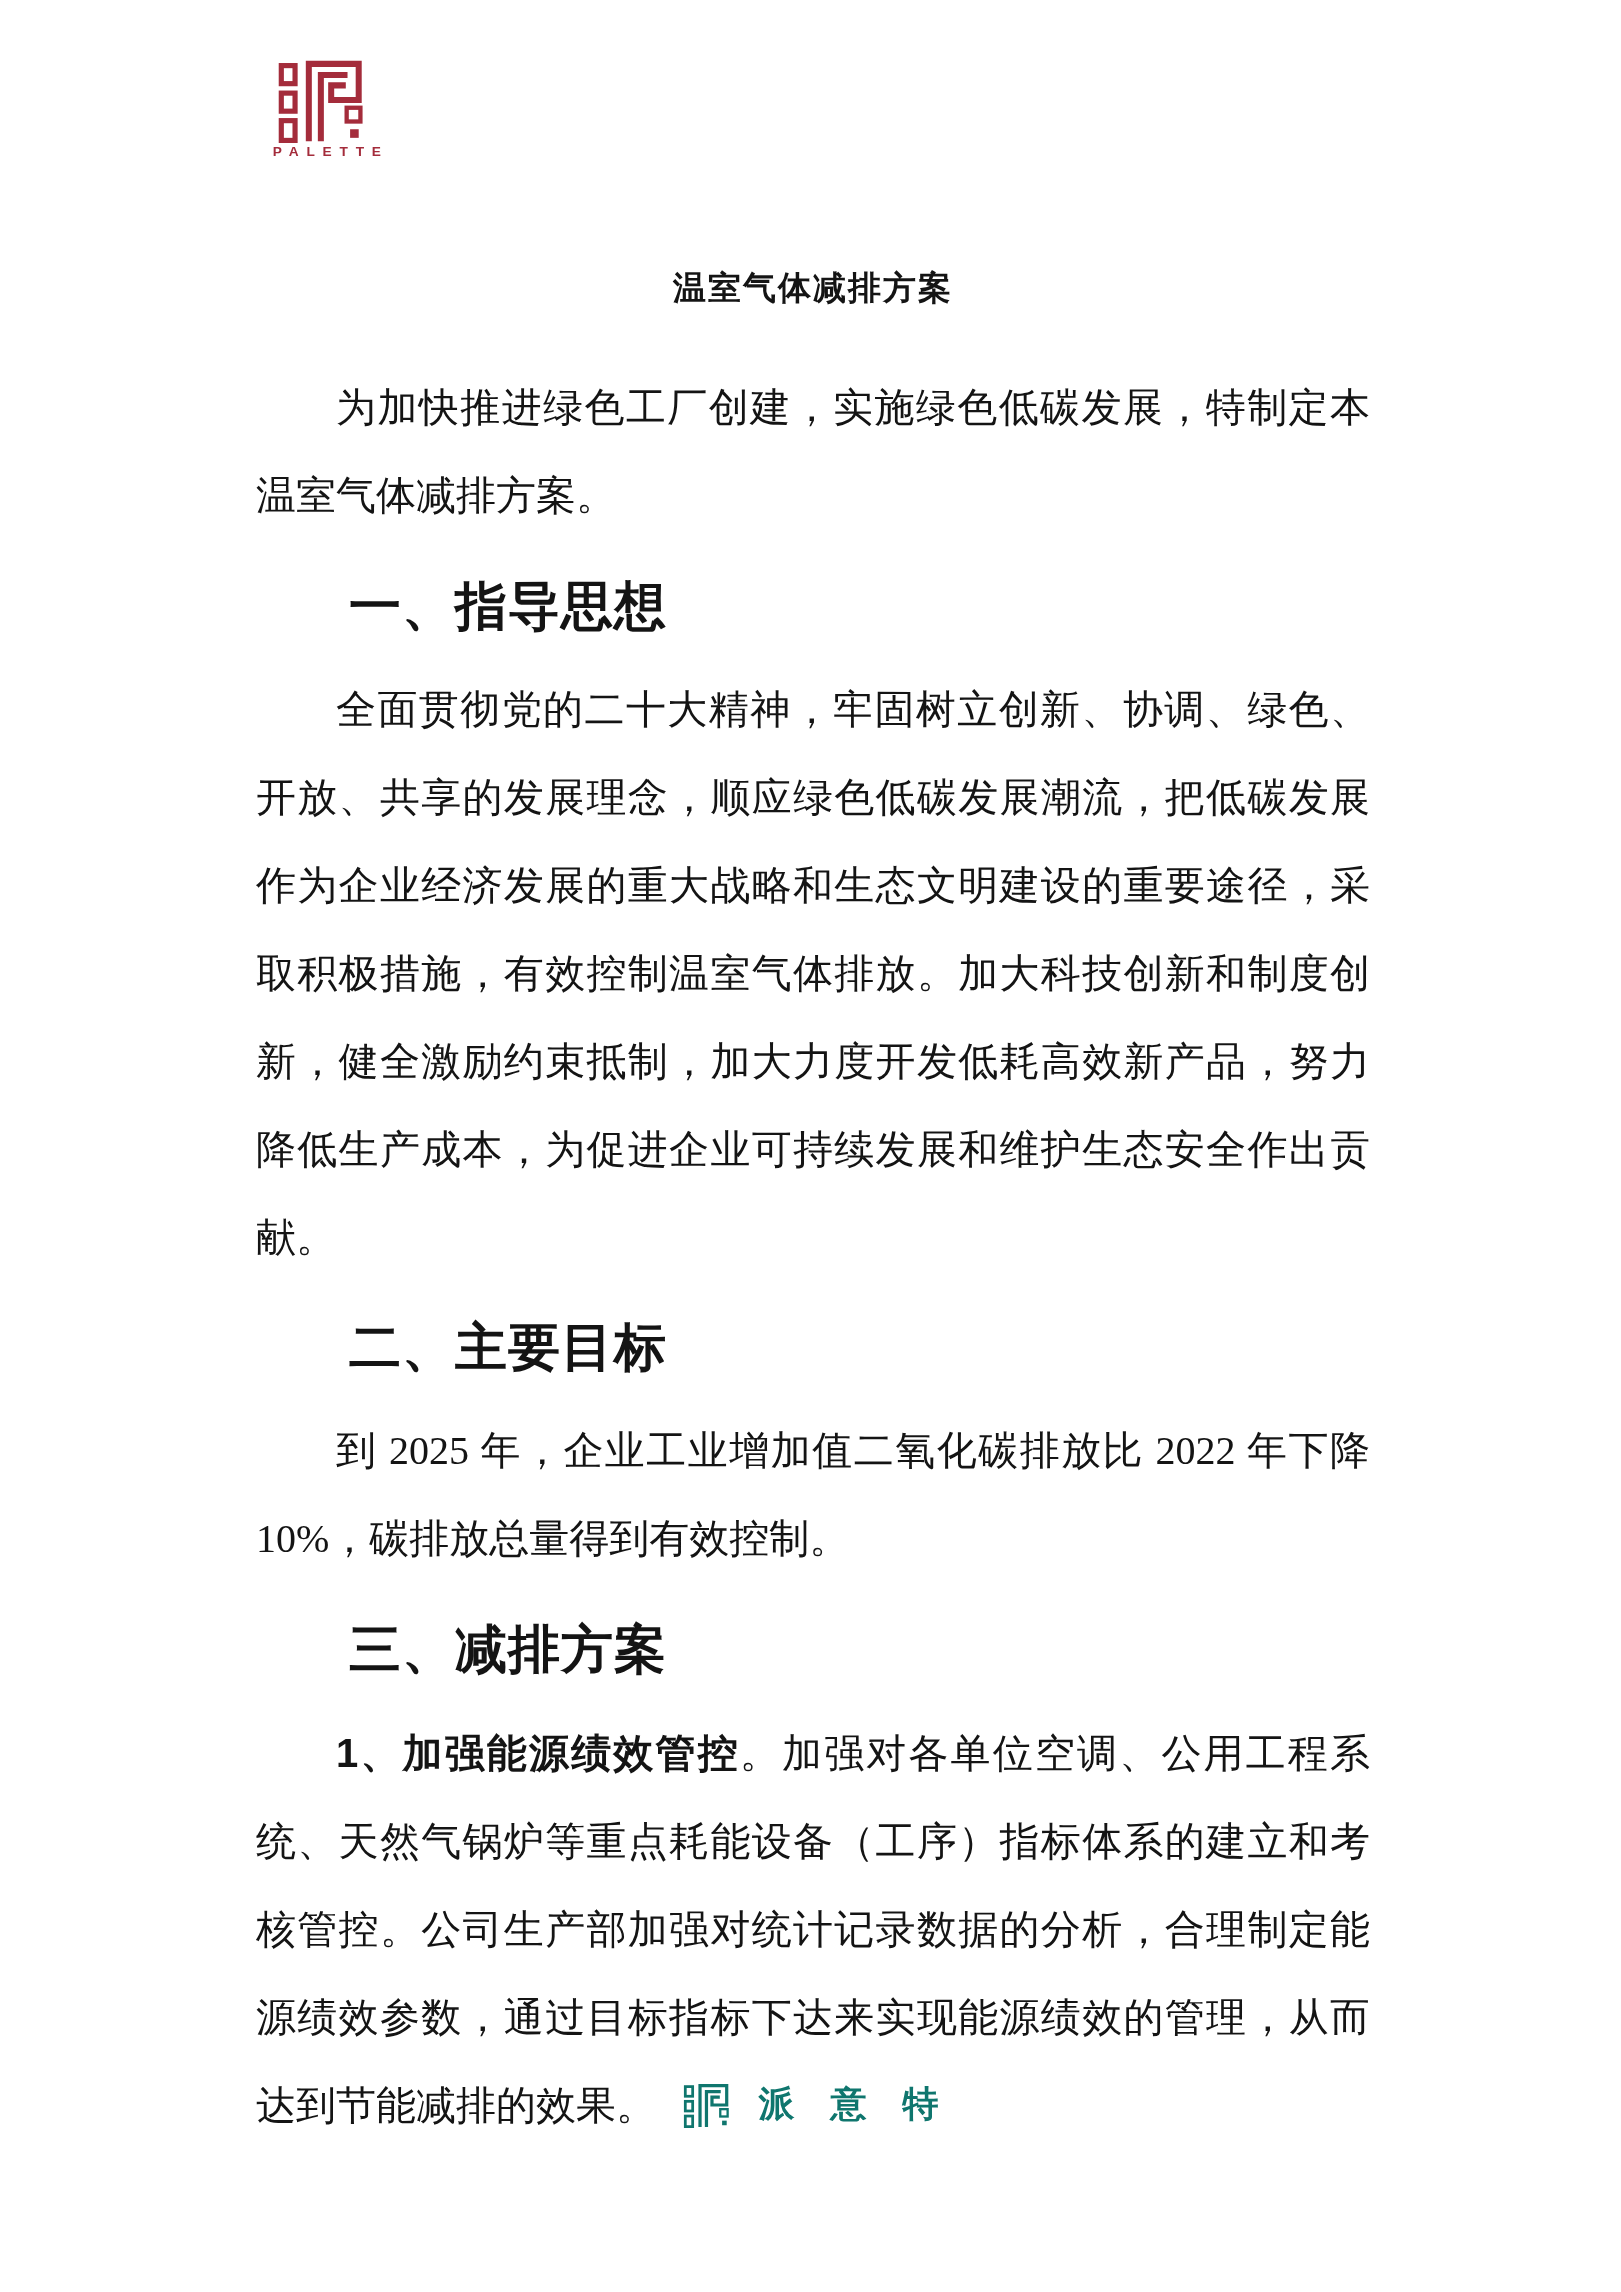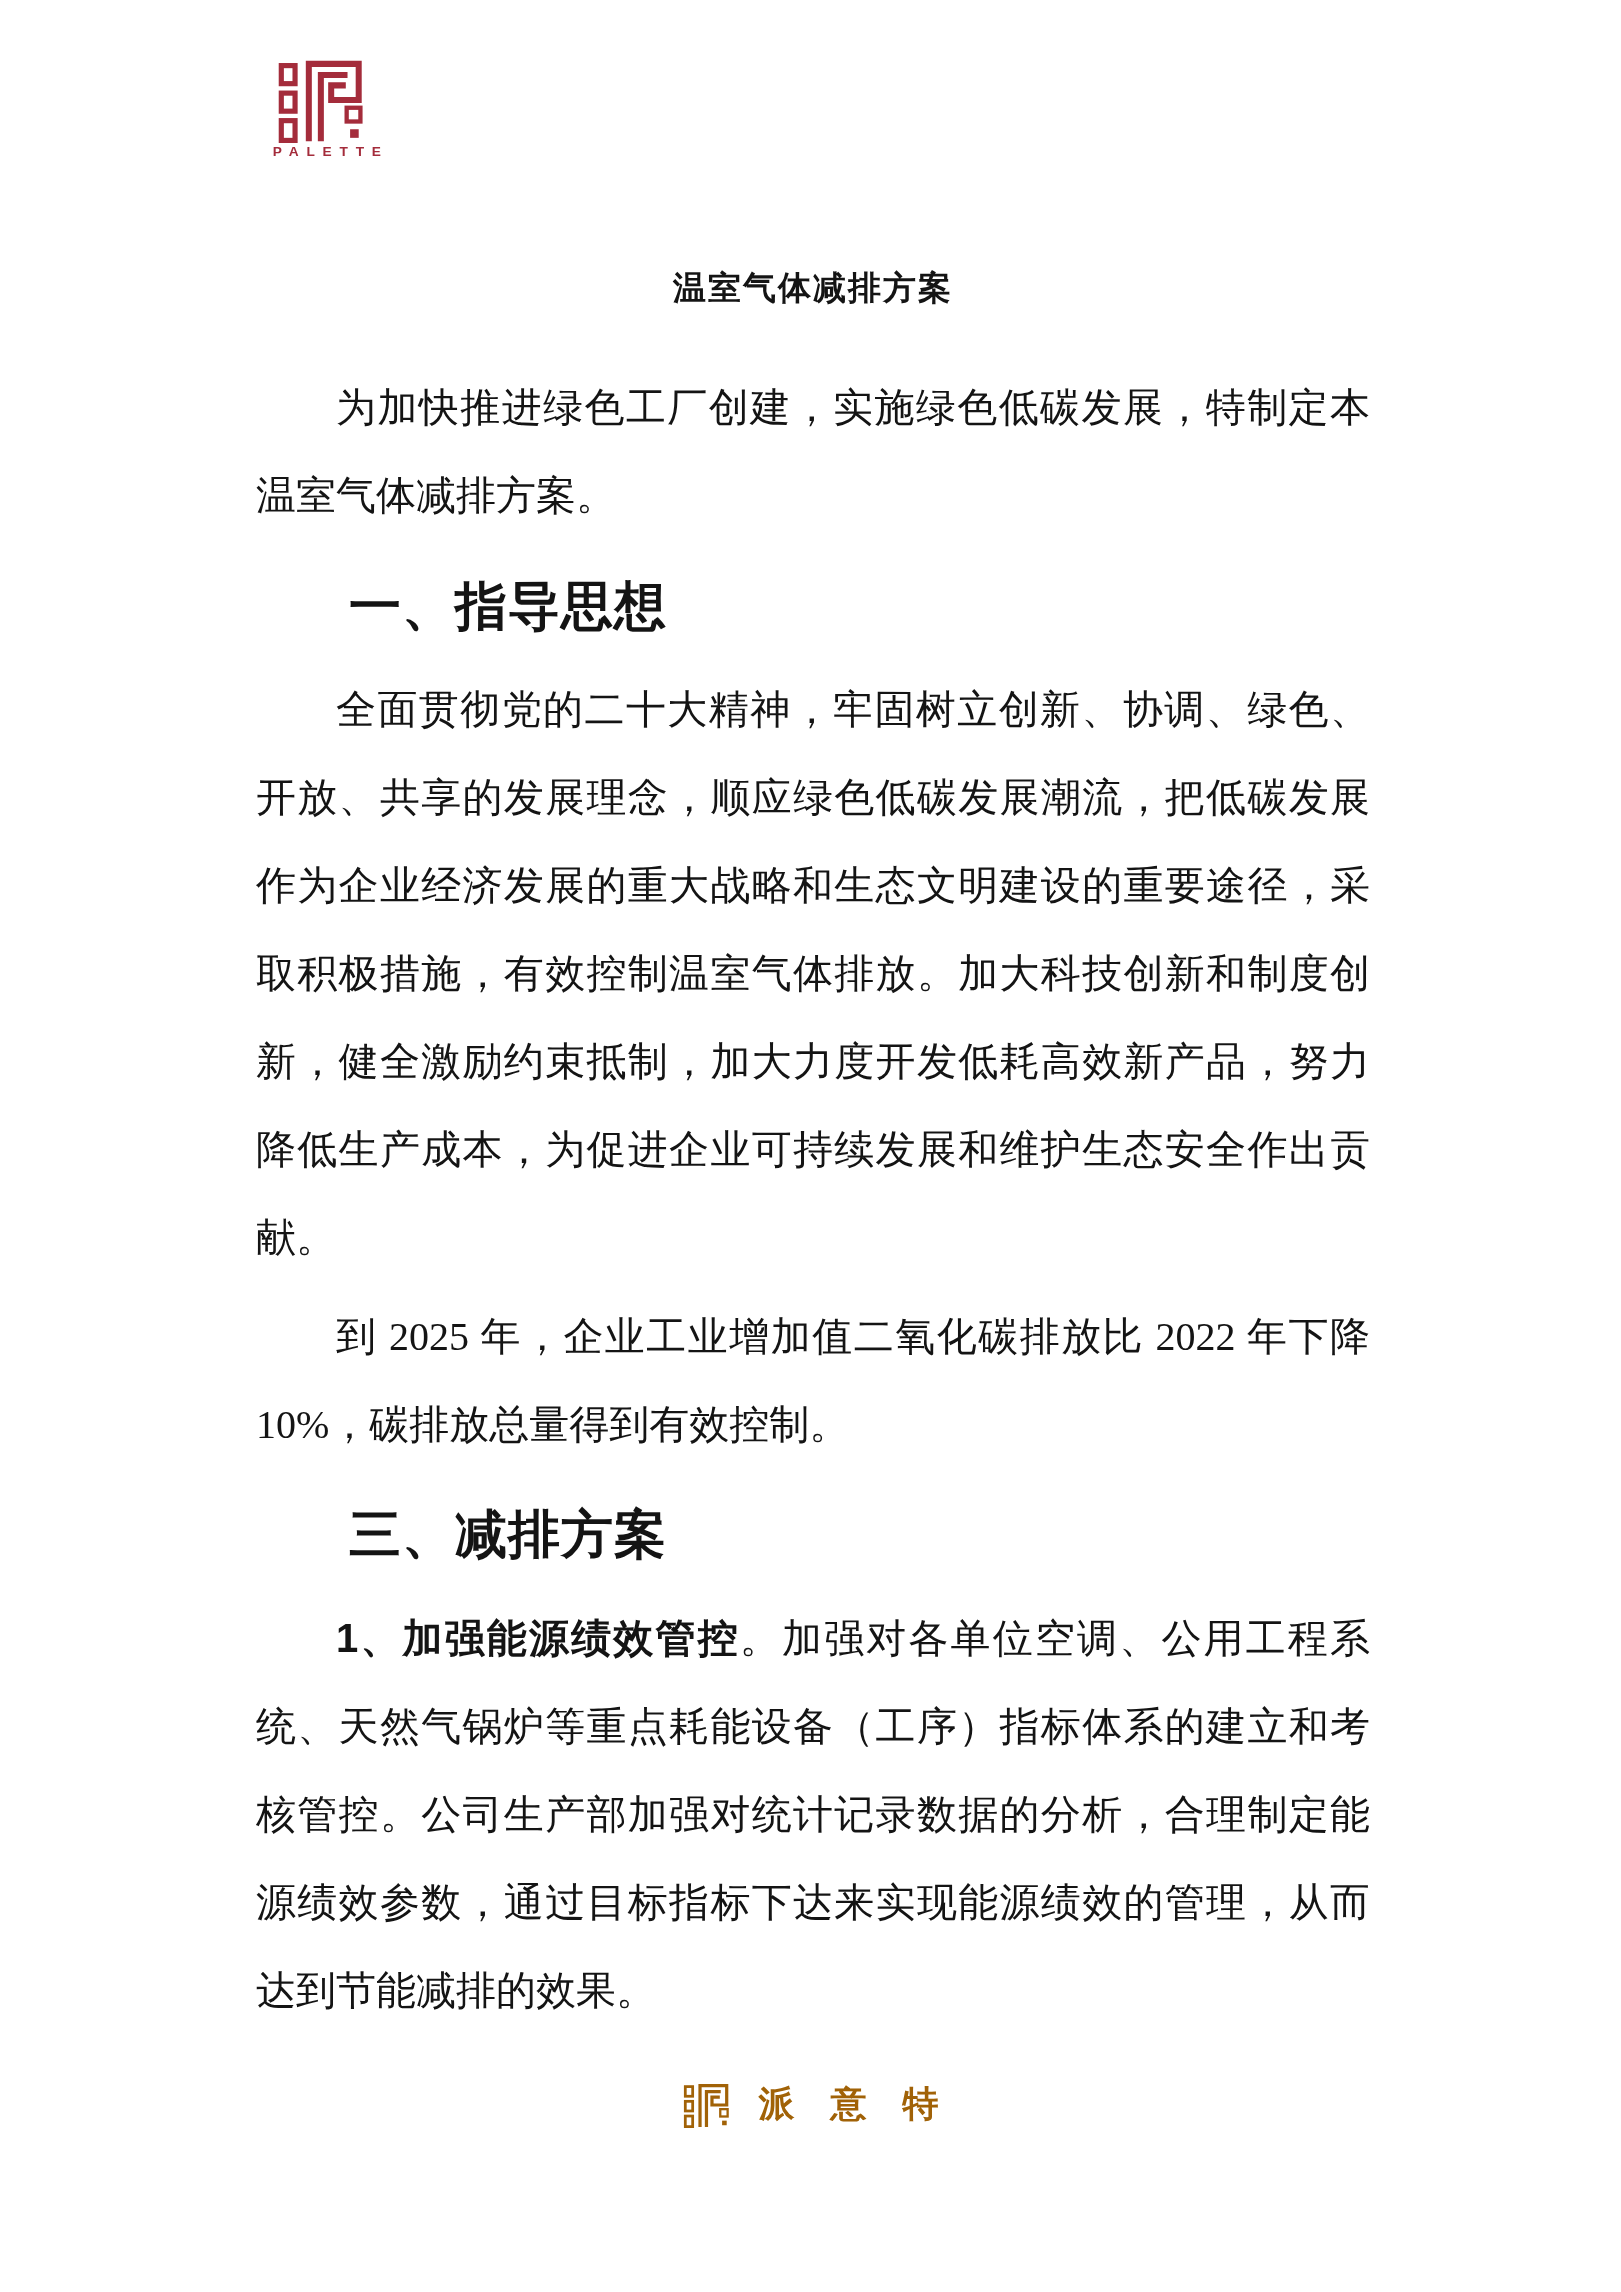--- a/index.html
+++ b/index.html
@@ -72,21 +72,21 @@
   
   .footer-brand {
     position: absolute;
     left: 0;
     right: 0;
     top: 2080px;
     display: flex;
     align-items: center;
     justify-content: center;
     gap: 30px;
-    color: #a16207;
+    color: #0f766e;
   }
   .footer-brand svg { display: block; width: 46px; height: 46px; }
   .footer-wordmark {
     font-family: "Liberation Sans", "DejaVu Sans", sans-serif;
     font-size: 36px;
     font-weight: 700;
     letter-spacing: 36px;
     margin-right: -36px;
     white-space: nowrap;
   }
@@ -112,20 +112,21 @@
   </div>
 
   <div class="content">
     <h1 class="doc-title">温室气体减排方案</h1>
 
     <p class="body-para">为加快推进绿色工厂创建，实施绿色低碳发展，特制定本温室气体减排方案。</p>
 
     <h2 class="sec-heading">一、指导思想</h2>
     <p class="body-para">全面贯彻党的二十大精神，牢固树立创新、协调、绿色、开放、共享的发展理念，顺应绿色低碳发展潮流，把低碳发展作为企业经济发展的重大战略和生态文明建设的重要途径，采取积极措施，有效控制温室气体排放。加大科技创新和制度创新，健全激励约束抵制，加大力度开发低耗高效新产品，努力降低生产成本，为促进企业可持续发展和维护生态安全作出贡献。</p>
 
+    <h2 class="sec-heading">二、主要目标</h2>
     <p class="body-para">到 2025 年，企业工业增加值二氧化碳排放比 2022 年下降 10%，碳排放总量得到有效控制。</p>
 
     <h2 class="sec-heading">三、减排方案</h2>
     <p class="body-para"><span class="bold-lead">1、加强能源绩效管控</span><span>。加强对各单位空调、公用工程系统、天然气锅炉等重点耗能设备（工序）指标体系的建立和考核管控。公司生产部加强对统计记录数据的分析，合理制定能源绩效参数，通过目标指标下达来实现能源绩效的管理，从而达到节能减排的效果。</span></p>
   </div>
 
   <div class="footer-brand">
     <svg viewBox="0 0 100 100" aria-hidden="true">
       <g stroke="currentColor" fill="none">
         <rect x="5" y="10" width="16" height="21" stroke-width="6"></rect>

